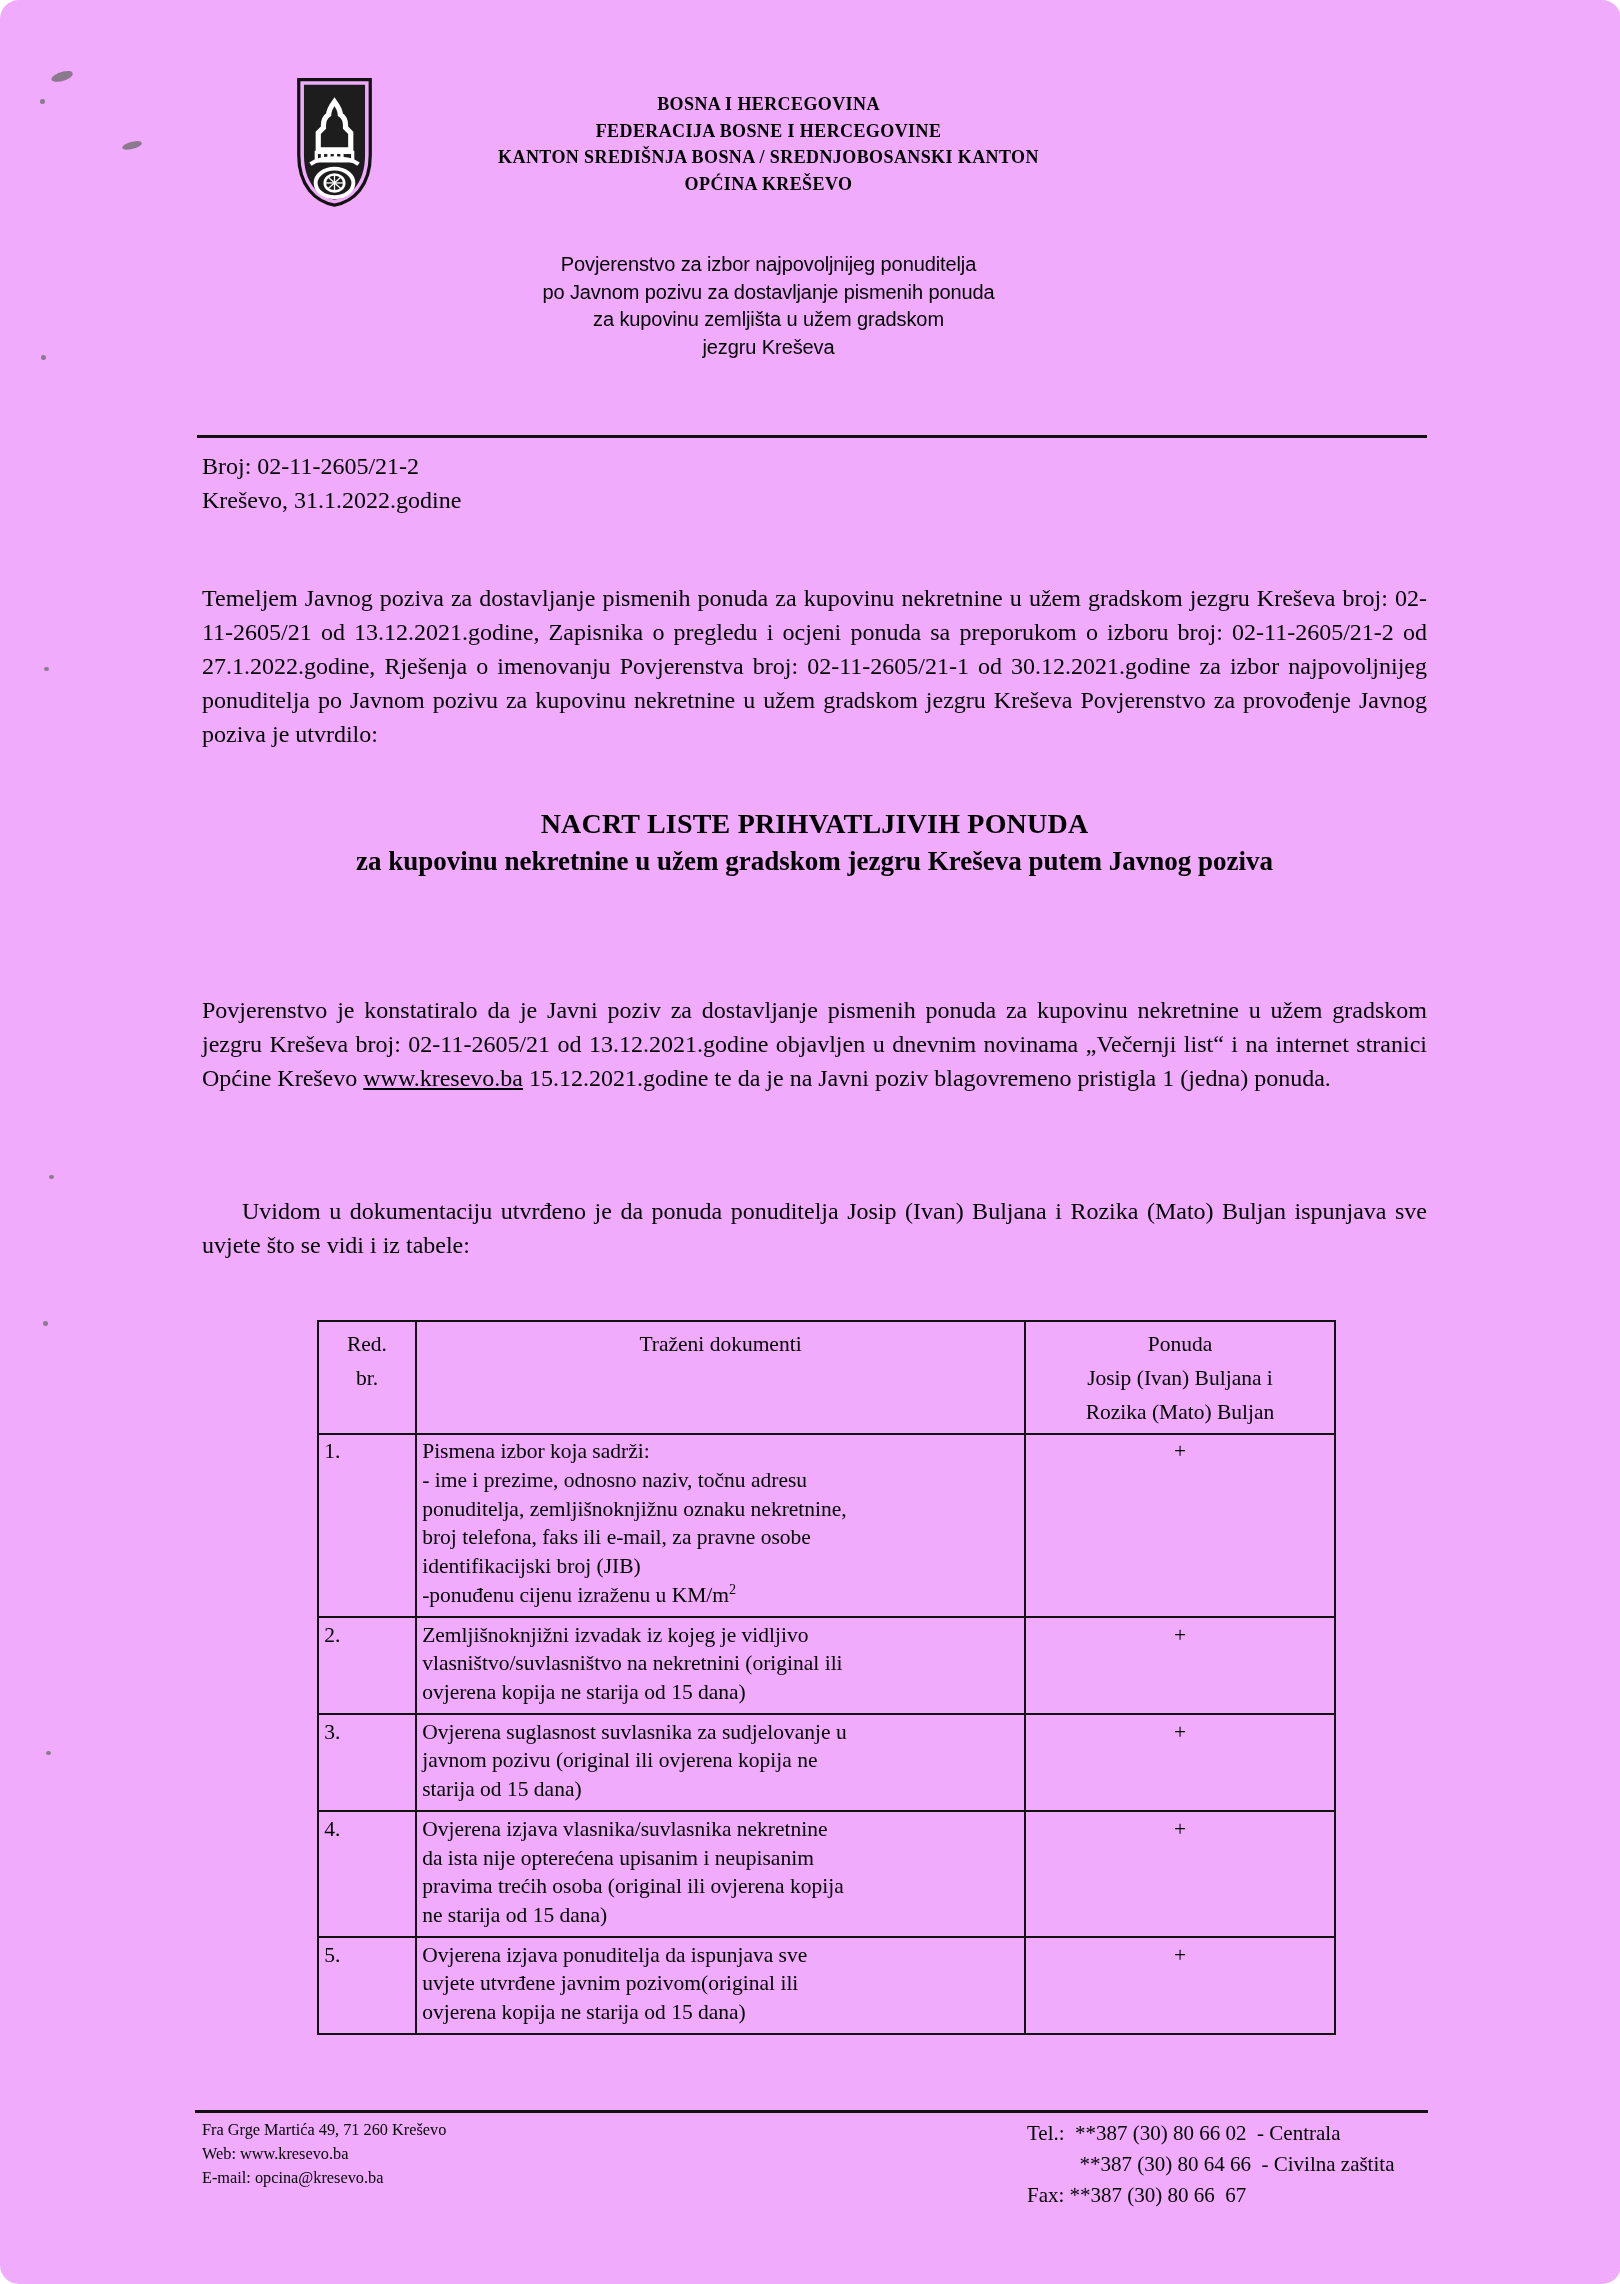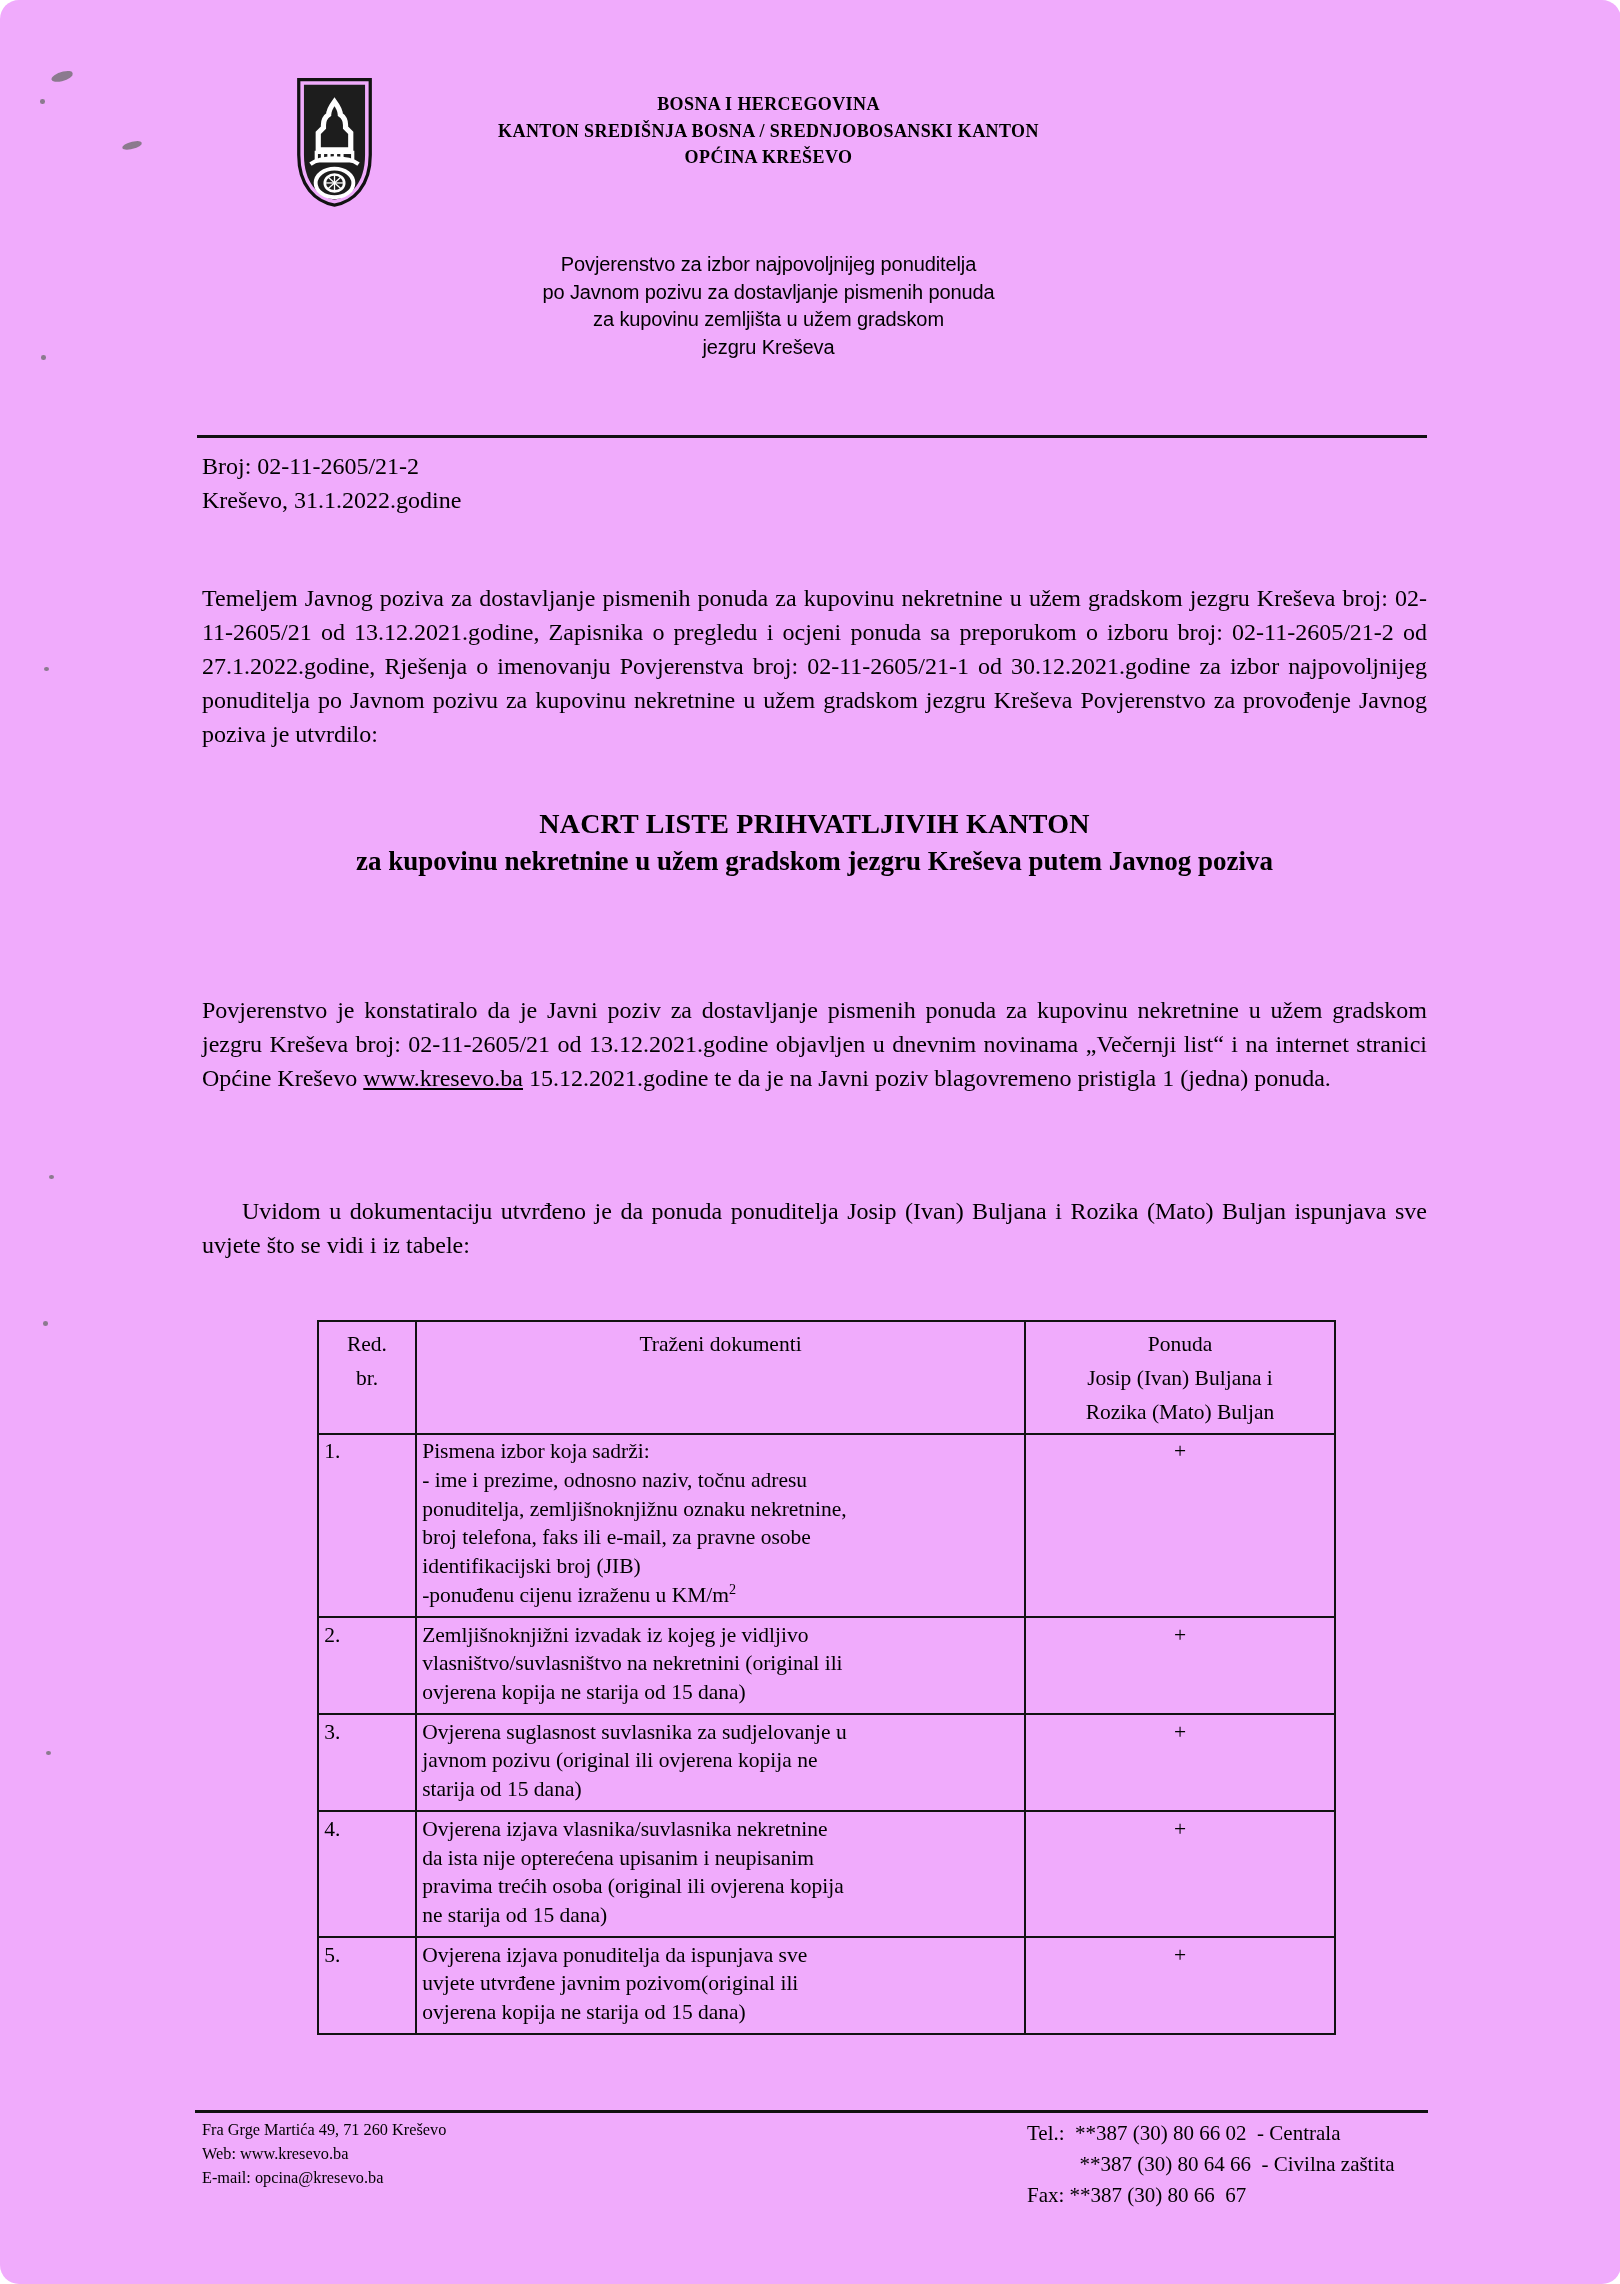--- a/index.html
+++ b/index.html
@@ -211,20 +211,21 @@
         <line x1="59" y1="151" x2="59" y2="175"></line>
         <line x1="45" y1="163" x2="73" y2="163"></line>
         <line x1="49" y1="154" x2="69" y2="172"></line>
         <line x1="69" y1="154" x2="49" y2="172"></line>
       </g>
     </svg>
   </div>
 
   <div class="inst-block">
     <div class="inst-line">BOSNA I HERCEGOVINA</div>
+    <div class="inst-line">FEDERACIJA BOSNE I HERCEGOVINE</div>
     <div class="inst-line">KANTON SREDIŠNJA BOSNA / SREDNJOBOSANSKI KANTON</div>
     <div class="inst-line">OPĆINA KREŠEVO</div>
   </div>
 
   <div class="committee">
     <div class="committee-line">Povjerenstvo za izbor najpovoljnijeg ponuditelja</div>
     <div class="committee-line">po Javnom pozivu za dostavljanje pismenih ponuda</div>
     <div class="committee-line">za kupovinu zemljišta u užem gradskom</div>
     <div class="committee-line">jezgru Kreševa</div>
   </div>
@@ -232,21 +233,21 @@
   <div class="rule-top"></div>
 
   <div class="refs">
     <div>Broj: 02-11-2605/21-2</div>
     <div>Kreševo, 31.1.2022.godine</div>
   </div>
 
   <div class="body-block" id="para1">Temeljem Javnog poziva za dostavljanje pismenih ponuda za kupovinu nekretnine u užem gradskom jezgru Kreševa broj: 02-11-2605/21 od 13.12.2021.godine, Zapisnika o pregledu i ocjeni ponuda sa preporukom o izboru broj: 02-11-2605/21-2 od 27.1.2022.godine, Rješenja o imenovanju Povjerenstva broj: 02-11-2605/21-1 od 30.12.2021.godine za izbor najpovoljnijeg ponuditelja po Javnom pozivu za kupovinu nekretnine u užem gradskom jezgru Kreševa Povjerenstvo za provođenje Javnog poziva je utvrdilo:</div>
 
   <div class="doc-title">
-    <div class="t1">NACRT LISTE PRIHVATLJIVIH KANTON</div>
+    <div class="t1">NACRT LISTE PRIHVATLJIVIH PONUDA</div>
     <div class="t2">za kupovinu nekretnine u užem gradskom jezgru Kreševa putem Javnog poziva</div>
   </div>
 
   <div class="body-block" id="para2"><span>Povjerenstvo je konstatiralo da je Javni poziv za dostavljanje pismenih ponuda za kupovinu nekretnine u užem gradskom jezgru Kreševa  broj: 02-11-2605/21 od 13.12.2021.godine objavljen u dnevnim novinama „Večernji list“  i na internet stranici Općine Kreševo </span><span class="uline">www.kresevo.ba</span><span> 15.12.2021.godine te da je na Javni poziv blagovremeno pristigla 1 (jedna) ponuda.</span></div>
 
   <div class="body-block indent" id="para3">Uvidom u dokumentaciju utvrđeno je da ponuda ponuditelja Josip (Ivan) Buljana i Rozika (Mato) Buljan ispunjava sve uvjete što se vidi i iz tabele:</div>
 
   <div class="tbl-wrap">
     <table class="docs">
       <colgroup>

